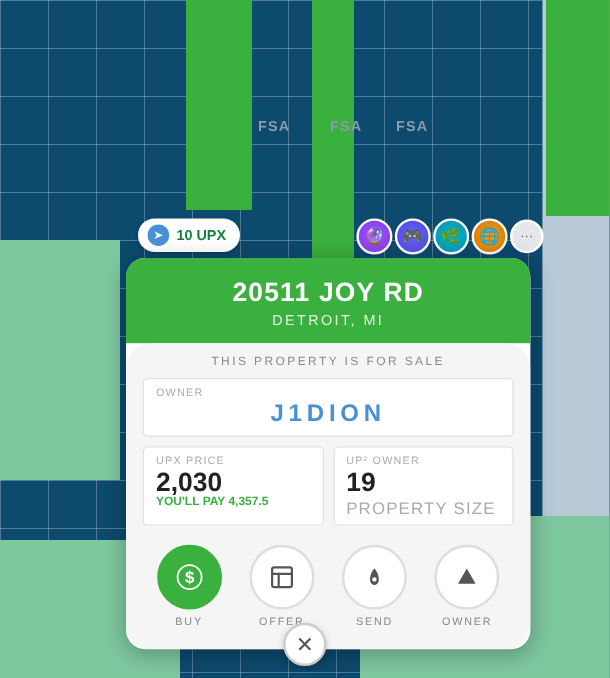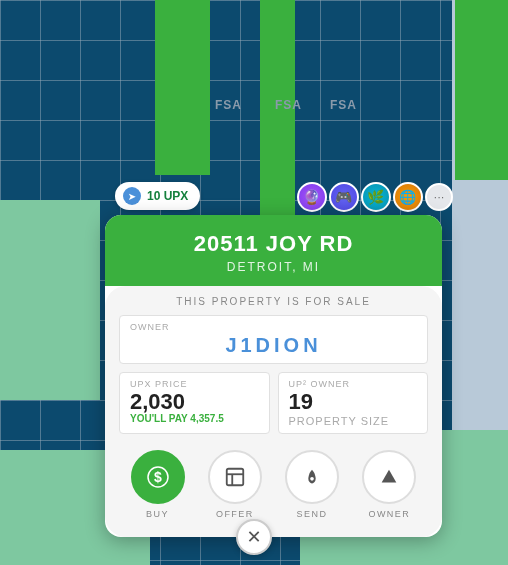--- a/index.html
+++ b/index.html
@@ -197,21 +197,21 @@
       letter-spacing: 1px;
       margin-bottom: 2px;
     }
     .stat-value {
       font-size: 22px;
       font-weight: 900;
       color: #222;
       line-height: 1;
     }
     .stat-sublabel {
-      font-size: 11px;
+      font-size: 14px;
       color: #aaa;
       letter-spacing: 1px;
       margin-top: 2px;
     }
     .stat-note {
       font-size: 10px;
       color: #3ab03e;
       font-weight: bold;
     }
 

